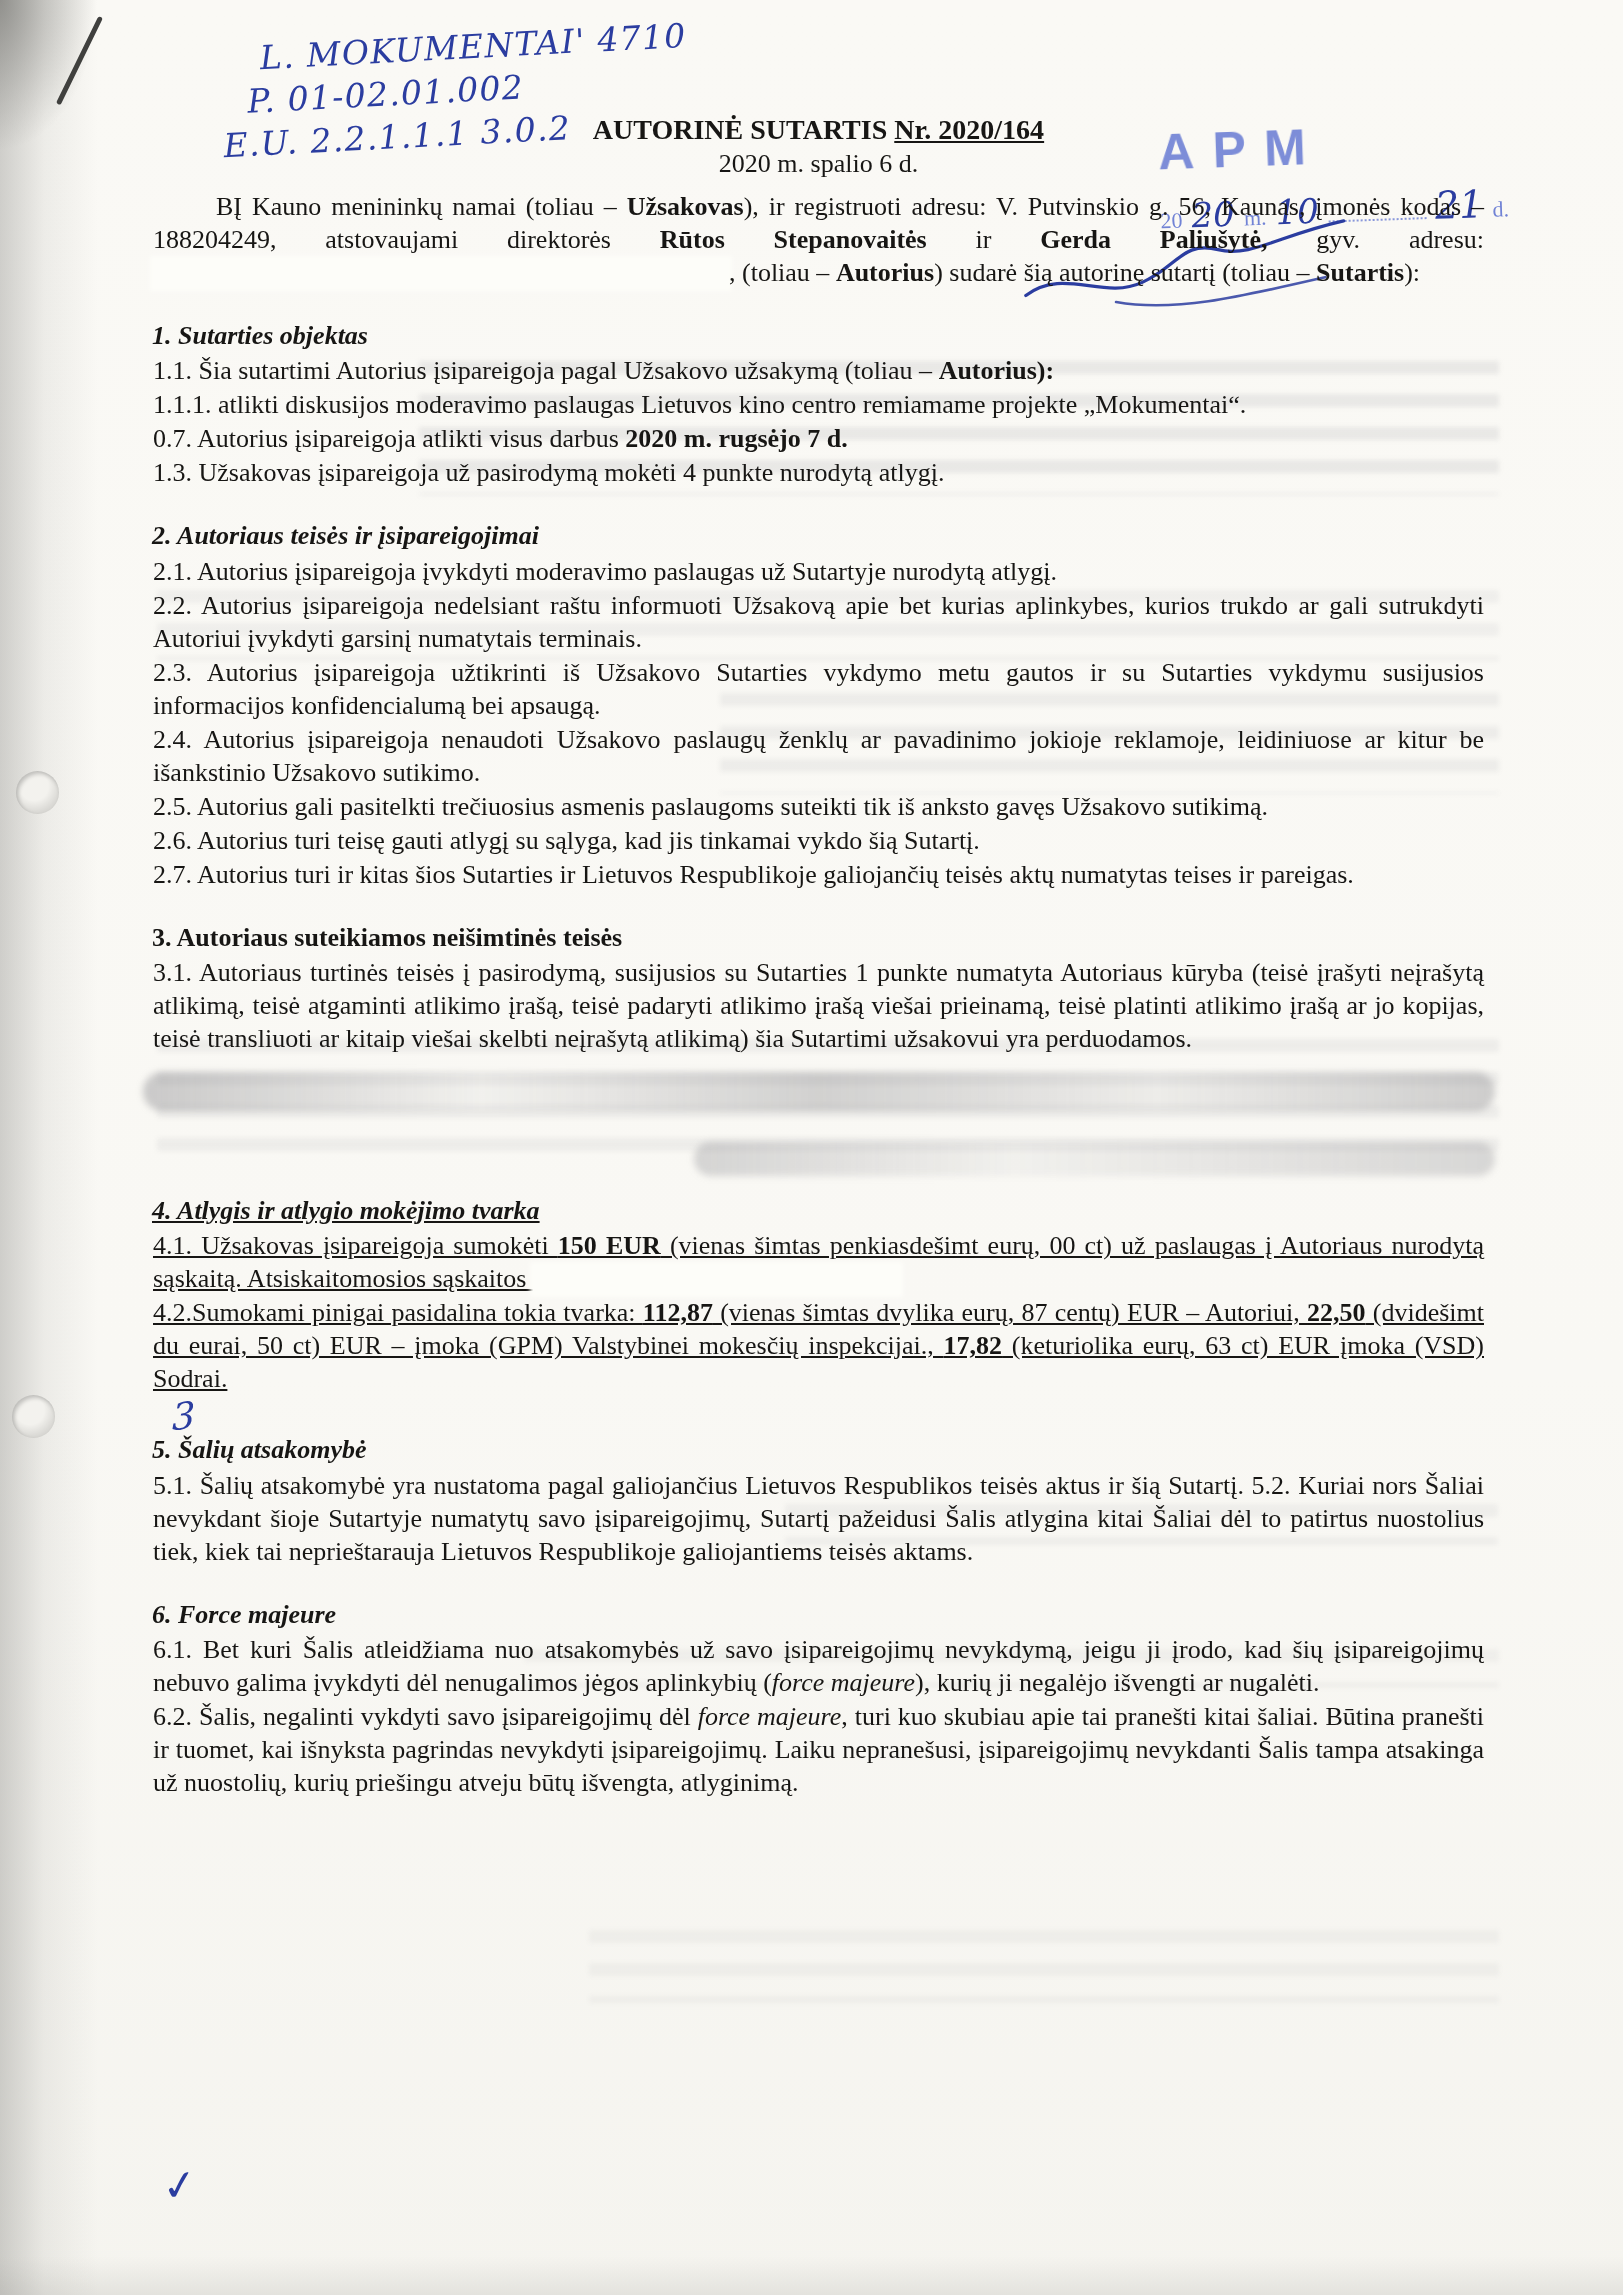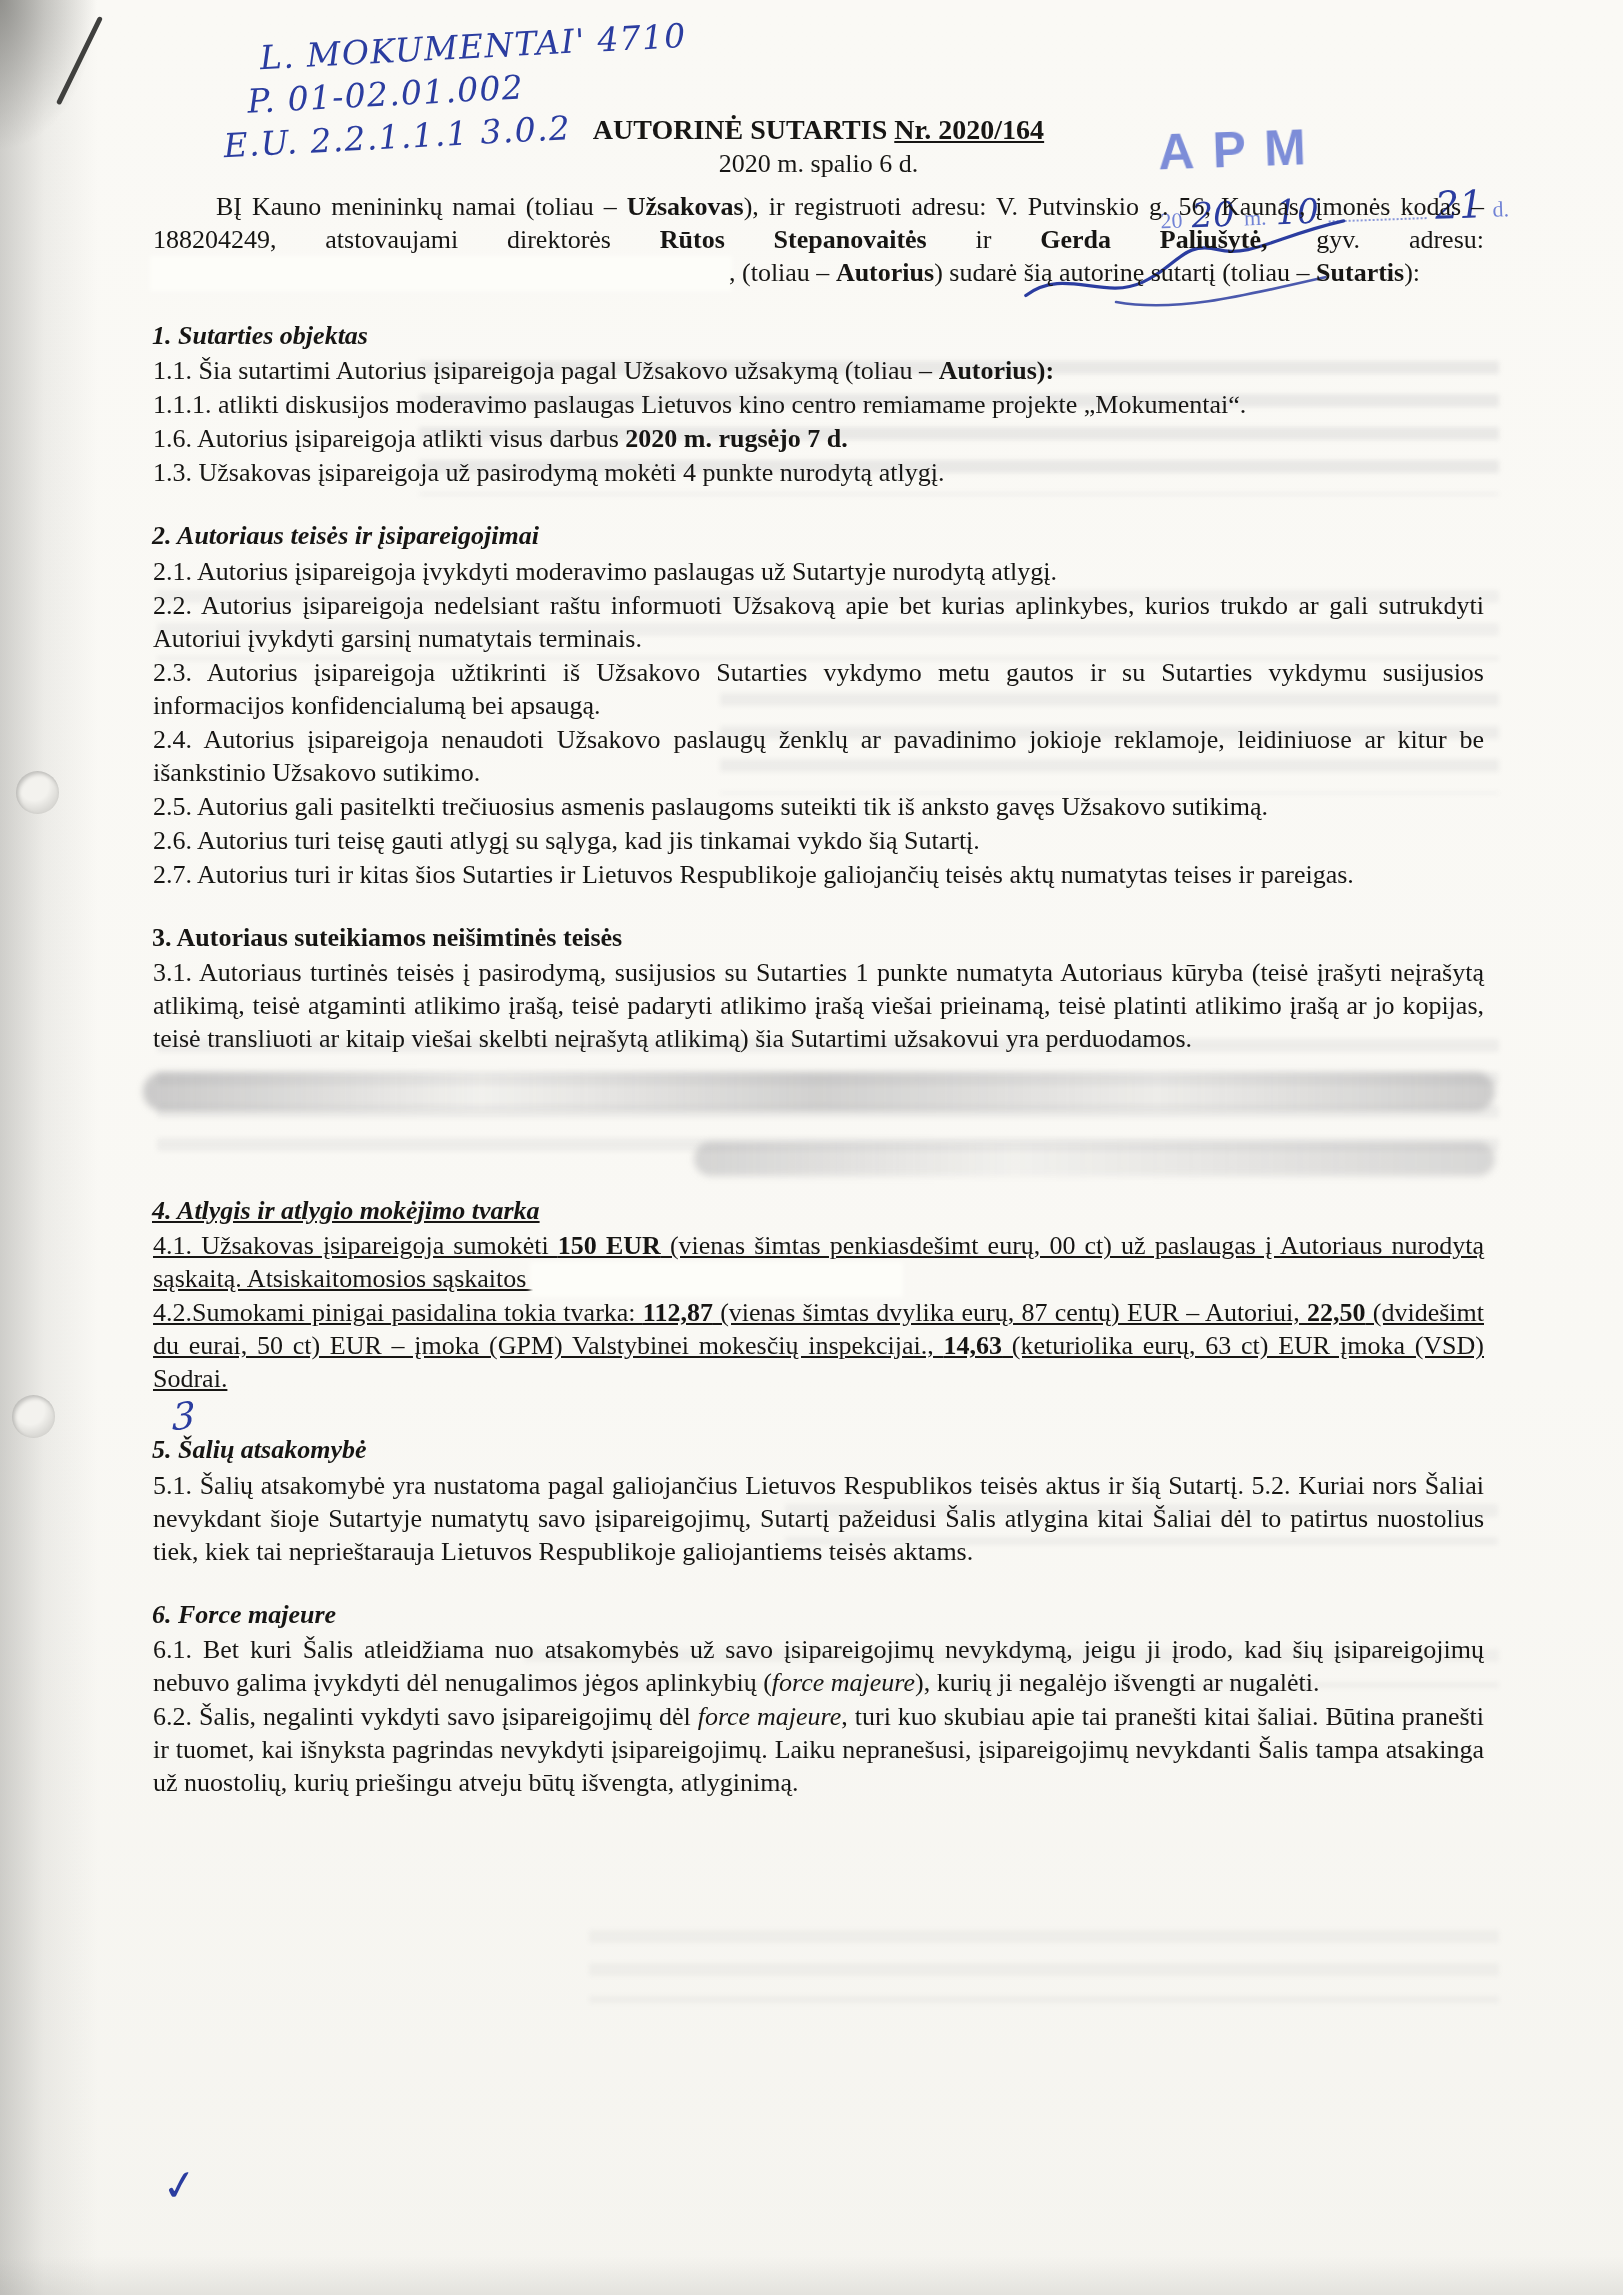--- a/index.html
+++ b/index.html
@@ -127,21 +127,21 @@
       </div>
       <div class="date-line">2020 m. spalio 6 d.</div>
     </div>
 
     <p class="para intro"><span>BĮ Kauno menininkų namai (toliau – </span><span class="b">Užsakovas</span><span>), ir registruoti adresu: V. Putvinskio g. 56, Kaunas, įmonės kodas – 188204249, atstovaujami direktorės </span><span class="b">Rūtos Stepanovaitės</span><span> ir </span><span class="b">Gerda Paliušytė,</span><span> gyv. adresu: </span><span class="redact r-address"></span><span>, (toliau – </span><span class="b">Autorius</span><span>) sudarė šią autorinę sutartį (toliau – </span><span class="b">Sutartis</span><span>):</span></p>
 
     <section class="sec">
       <h2 class="sec-h italic">1. Sutarties objektas</h2>
       <p class="para"><span>1.1. Šia sutartimi Autorius įsipareigoja pagal Užsakovo užsakymą (toliau – </span><span class="b">Autorius):</span></p>
       <p class="para"><span>1.1.1. atlikti diskusijos moderavimo paslaugas Lietuvos kino centro remiamame projekte „Mokumentai“.</span></p>
-      <p class="para"><span>1.6. Autorius įsipareigoja atlikti visus darbus </span><span class="b">2020 m. rugsėjo 7 d.</span></p>
+      <p class="para"><span>0.7. Autorius įsipareigoja atlikti visus darbus </span><span class="b">2020 m. rugsėjo 7 d.</span></p>
       <p class="para"><span>1.3. Užsakovas įsipareigoja už pasirodymą mokėti 4 punkte nurodytą atlygį.</span></p>
     </section>
 
     <section class="sec">
       <h2 class="sec-h italic">2. Autoriaus teisės ir įsipareigojimai</h2>
       <p class="para"><span>2.1. Autorius įsipareigoja įvykdyti moderavimo paslaugas už Sutartyje nurodytą atlygį.</span></p>
       <p class="para"><span>2.2. Autorius įsipareigoja nedelsiant raštu informuoti Užsakovą apie bet kurias aplinkybes, kurios trukdo ar gali sutrukdyti Autoriui įvykdyti garsinį numatytais terminais.</span></p>
       <p class="para"><span>2.3. Autorius įsipareigoja užtikrinti iš Užsakovo Sutarties vykdymo metu gautos ir su Sutarties vykdymu susijusios informacijos konfidencialumą bei apsaugą.</span></p>
       <p class="para"><span>2.4. Autorius įsipareigoja nenaudoti Užsakovo paslaugų ženklų ar pavadinimo jokioje reklamoje, leidiniuose ar kitur be išankstinio Užsakovo sutikimo.</span></p>
       <p class="para"><span>2.5. Autorius gali pasitelkti trečiuosius asmenis paslaugoms suteikti tik iš anksto gavęs Užsakovo sutikimą.</span></p>
@@ -155,21 +155,21 @@
     </section>
 
     <div class="smudge-block">
       <div class="smudge smudge-1"></div>
       <div class="smudge smudge-2"></div>
     </div>
 
     <section class="sec" style="position:relative;margin-top:5.2px;text-decoration:underline;">
       <h2 class="sec-h italic">4. Atlygis ir atlygio mokėjimo tvarka</h2>
       <p class="para"><span>4.1. Užsakovas įsipareigoja sumokėti </span><span class="b">150 EUR</span><span> (vienas šimtas penkiasdešimt eurų, 00 ct) už paslaugas į Autoriaus nurodytą sąskaitą. Atsiskaitomosios sąskaitos </span><span class="redact r-account"></span></p>
-      <p class="para"><span>4.2.Sumokami pinigai pasidalina tokia tvarka: </span><span class="b">112,87</span><span> (vienas šimtas dvylika eurų, 87 centų) EUR – Autoriui, </span><span class="b">22,50</span><span> (dvidešimt du eurai, 50 ct) EUR – įmoka (GPM) Valstybinei mokesčių inspekcijai., </span><span class="b">14,63</span><span> (keturiolika eurų, 63 ct) EUR įmoka (VSD) Sodrai.</span></p>
+      <p class="para"><span>4.2.Sumokami pinigai pasidalina tokia tvarka: </span><span class="b">112,87</span><span> (vienas šimtas dvylika eurų, 87 centų) EUR – Autoriui, </span><span class="b">22,50</span><span> (dvidešimt du eurai, 50 ct) EUR – įmoka (GPM) Valstybinei mokesčių inspekcijai., </span><span class="b">17,82</span><span> (keturiolika eurų, 63 ct) EUR įmoka (VSD) Sodrai.</span></p>
       <span class="hw-note3 ink">3</span>
     </section>
 
     <section class="sec" style="margin-top:38px;">
       <h2 class="sec-h italic">5. Šalių atsakomybė</h2>
       <p class="para"><span>5.1. Šalių atsakomybė yra nustatoma pagal galiojančius Lietuvos Respublikos teisės aktus ir šią Sutartį. 5.2. Kuriai nors Šaliai nevykdant šioje Sutartyje numatytų savo įsipareigojimų, Sutartį pažeidusi Šalis atlygina kitai Šaliai dėl to patirtus nuostolius tiek, kiek tai neprieštarauja Lietuvos Respublikoje galiojantiems teisės aktams.</span></p>
     </section>
 
     <section class="sec">
       <h2 class="sec-h italic">6. Force majeure</h2>

